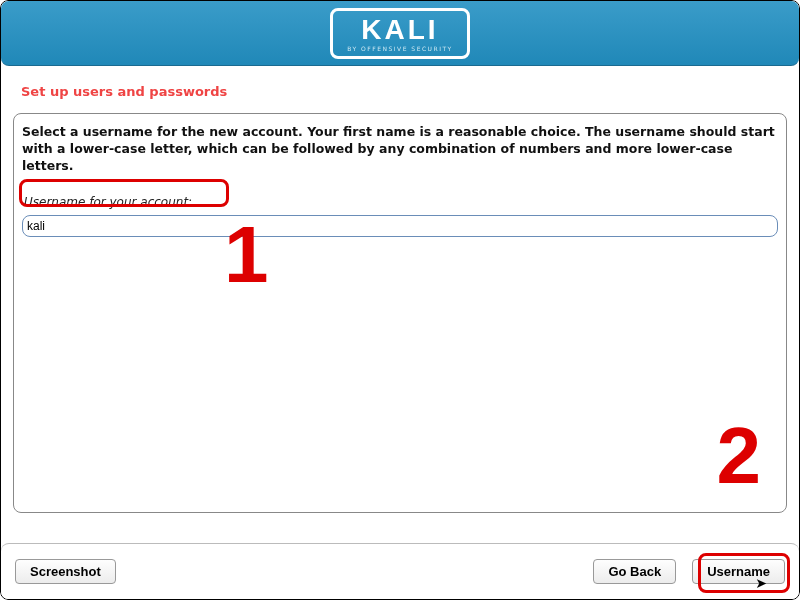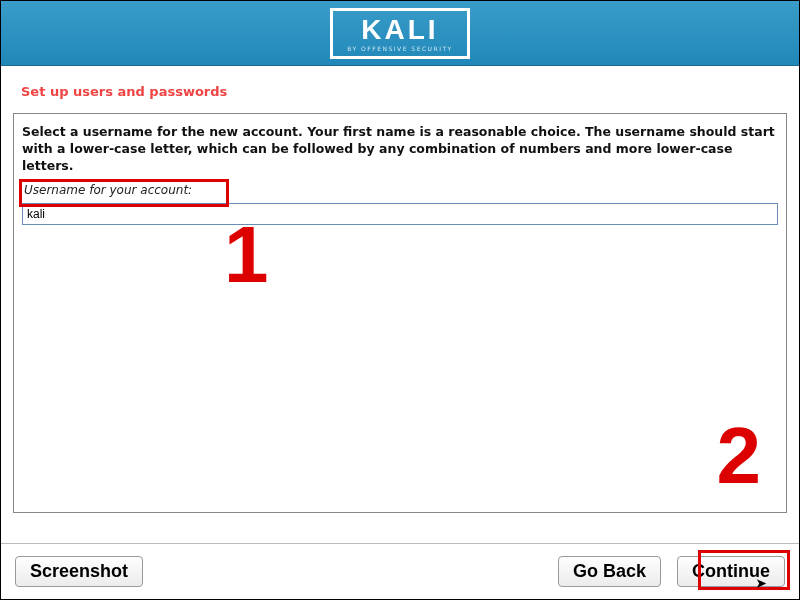--- a/index.html
+++ b/index.html
@@ -1,15 +1,15 @@
 <!DOCTYPE html>
 <html><head>
   <meta charset="utf-8">
   <style>
-    * { box-sizing: border-box; margin: 0; padding: 0; }
+    * { box-sizing: border-box; margin: 0; padding: 0; border-radius: 8px; }
     body {
       font-family: "DejaVu Sans", Arial, sans-serif;
       background: #fff;
       width: 800px;
       height: 600px;
       overflow: hidden;
       position: relative;
     }
     .outer-border {
       position: absolute;
@@ -62,21 +62,21 @@
     .instruction {
       font-size: 12.5px;
       font-weight: bold;
       color: #111;
       line-height: 1.35;
     }
     .field-label {
       font-size: 12px;
       font-style: italic;
       color: #222;
-      margin-top: 8px;
+      margin-top: 20px;
       margin-left: 2px;
     }
     .text-input {
       width: 100%;
       margin-top: 6px;
       padding: 3px 4px;
       font-size: 12px;
       border: 1px solid #6a8db8;
       background: #fff;
       color: #000;
@@ -115,21 +115,21 @@
       left: 0;
       width: 100%;
       height: 56px;
       border-top: 1px solid #bbb;
       display: flex;
       align-items: center;
       padding: 0 14px;
       background: #fff;
     }
     .btn {
-      font-size: 18px;
+      font-size: 13px;
       font-weight: bold;
       padding: 4px 14px;
       background: linear-gradient(to bottom, #fefefe, #ececec);
       border: 1px solid #999;
       border-radius: 4px;
       cursor: pointer;
     }
     .footer-left { display: flex; }
     .footer-right { margin-left: auto; display: flex; gap: 16px; position: relative; }
     .highlight-2 {
@@ -171,19 +171,19 @@
     <div class="annot-1">1</div>
     <div class="annot-2">2</div>
   </div>
 
   <div class="footer-bar">
     <div class="footer-left">
       <button class="btn">Screenshot</button>
     </div>
     <div class="footer-right">
       <button class="btn">Go Back</button>
-      <button class="btn">Continue</button>
+      <button class="btn">Username</button>
       <div class="highlight-2"></div>
     </div>
   </div>
 
   <div class="cursor">➤</div>
 </div>
 
 </body></html>

